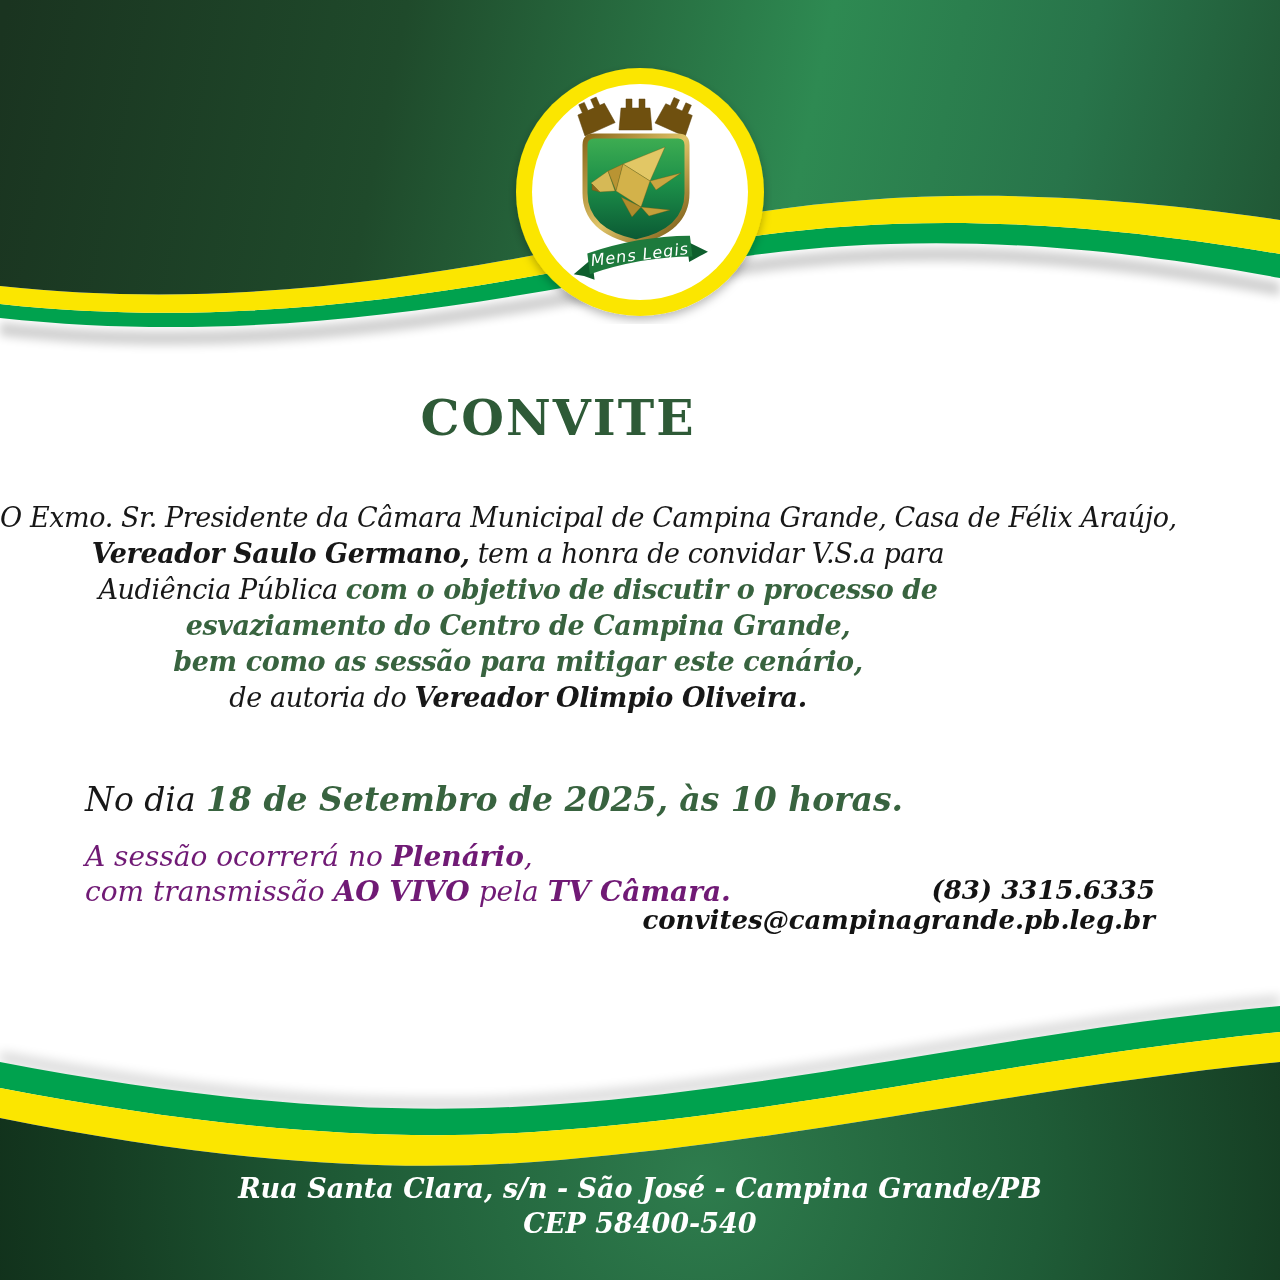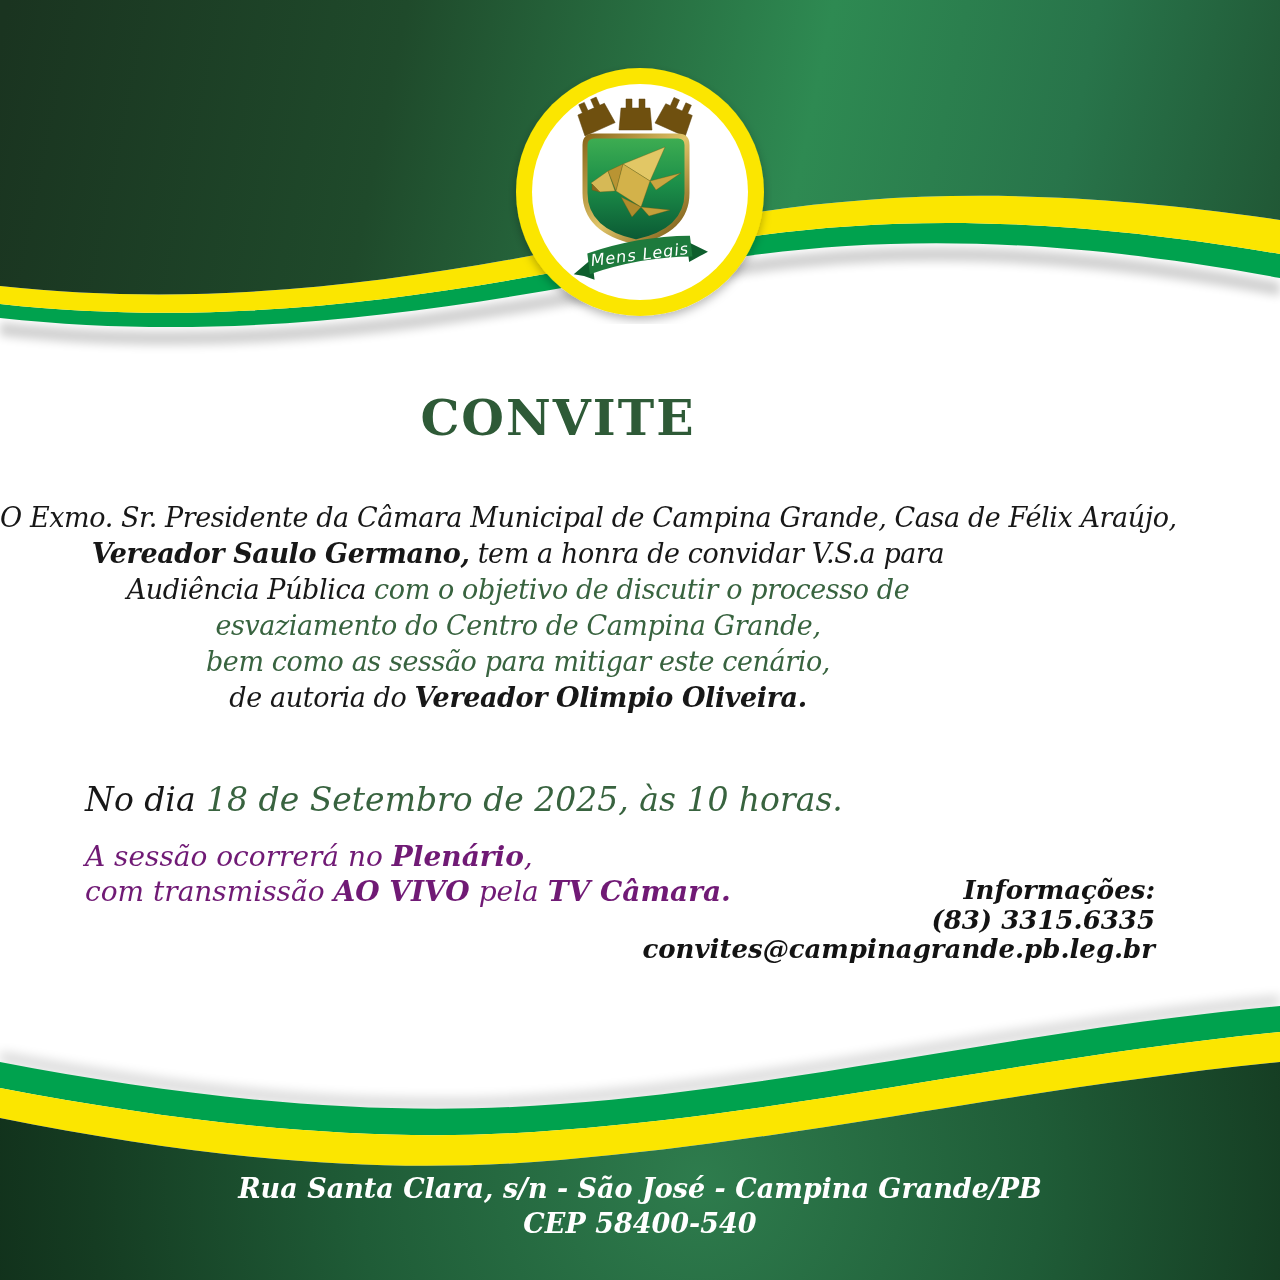--- a/index.html
+++ b/index.html
@@ -12,21 +12,21 @@
   .title{
     top:389px;left:0;width:1116px;text-align:center;
     font-weight:bold;font-size:49px;letter-spacing:2px;color:#2e5a37;
   }
   .body-block{
     top:500px;left:0;width:1036px;text-align:center;
     font-style:italic;font-size:27px;line-height:36px;
     letter-spacing:-0.4px;color:#171717;
   }
   .body-block .line{white-space:nowrap;}
-  .green{color:#38633f;font-weight:normal;}
+  .green{color:#38633f;font-weight:bold;}
   .b{font-weight:bold;}
   .date-line{
     top:780px;left:85px;font-style:italic;font-size:33px;color:#171717;white-space:nowrap;
   }
   .session-block{
     top:839px;left:85px;font-style:italic;font-size:28px;line-height:35px;
     color:#701a75;white-space:nowrap;
   }
   .contact-block{
     top:876px;right:125px;text-align:right;font-style:italic;font-weight:bold;
@@ -177,21 +177,20 @@
   <div class="abs session-block">
     <div>
       <span>A sessão ocorrerá no </span><span class="b">Plenário</span><span>,</span>
     </div>
     <div>
       <span>com transmissão </span><span class="b">AO VIVO</span><span> pela </span><span class="b">TV Câmara.</span>
     </div>
   </div>
 
   <div class="abs contact-block">
-    <div>Informações:</div>
     <div>(83) 3315.6335</div>
     <div>convites@campinagrande.pb.leg.br</div>
   </div>
 
   <div class="abs footer-text">
     <div>Rua Santa Clara, s/n - São José - Campina Grande/PB</div>
     <div>CEP 58400-540</div>
   </div>
 
 </div>

